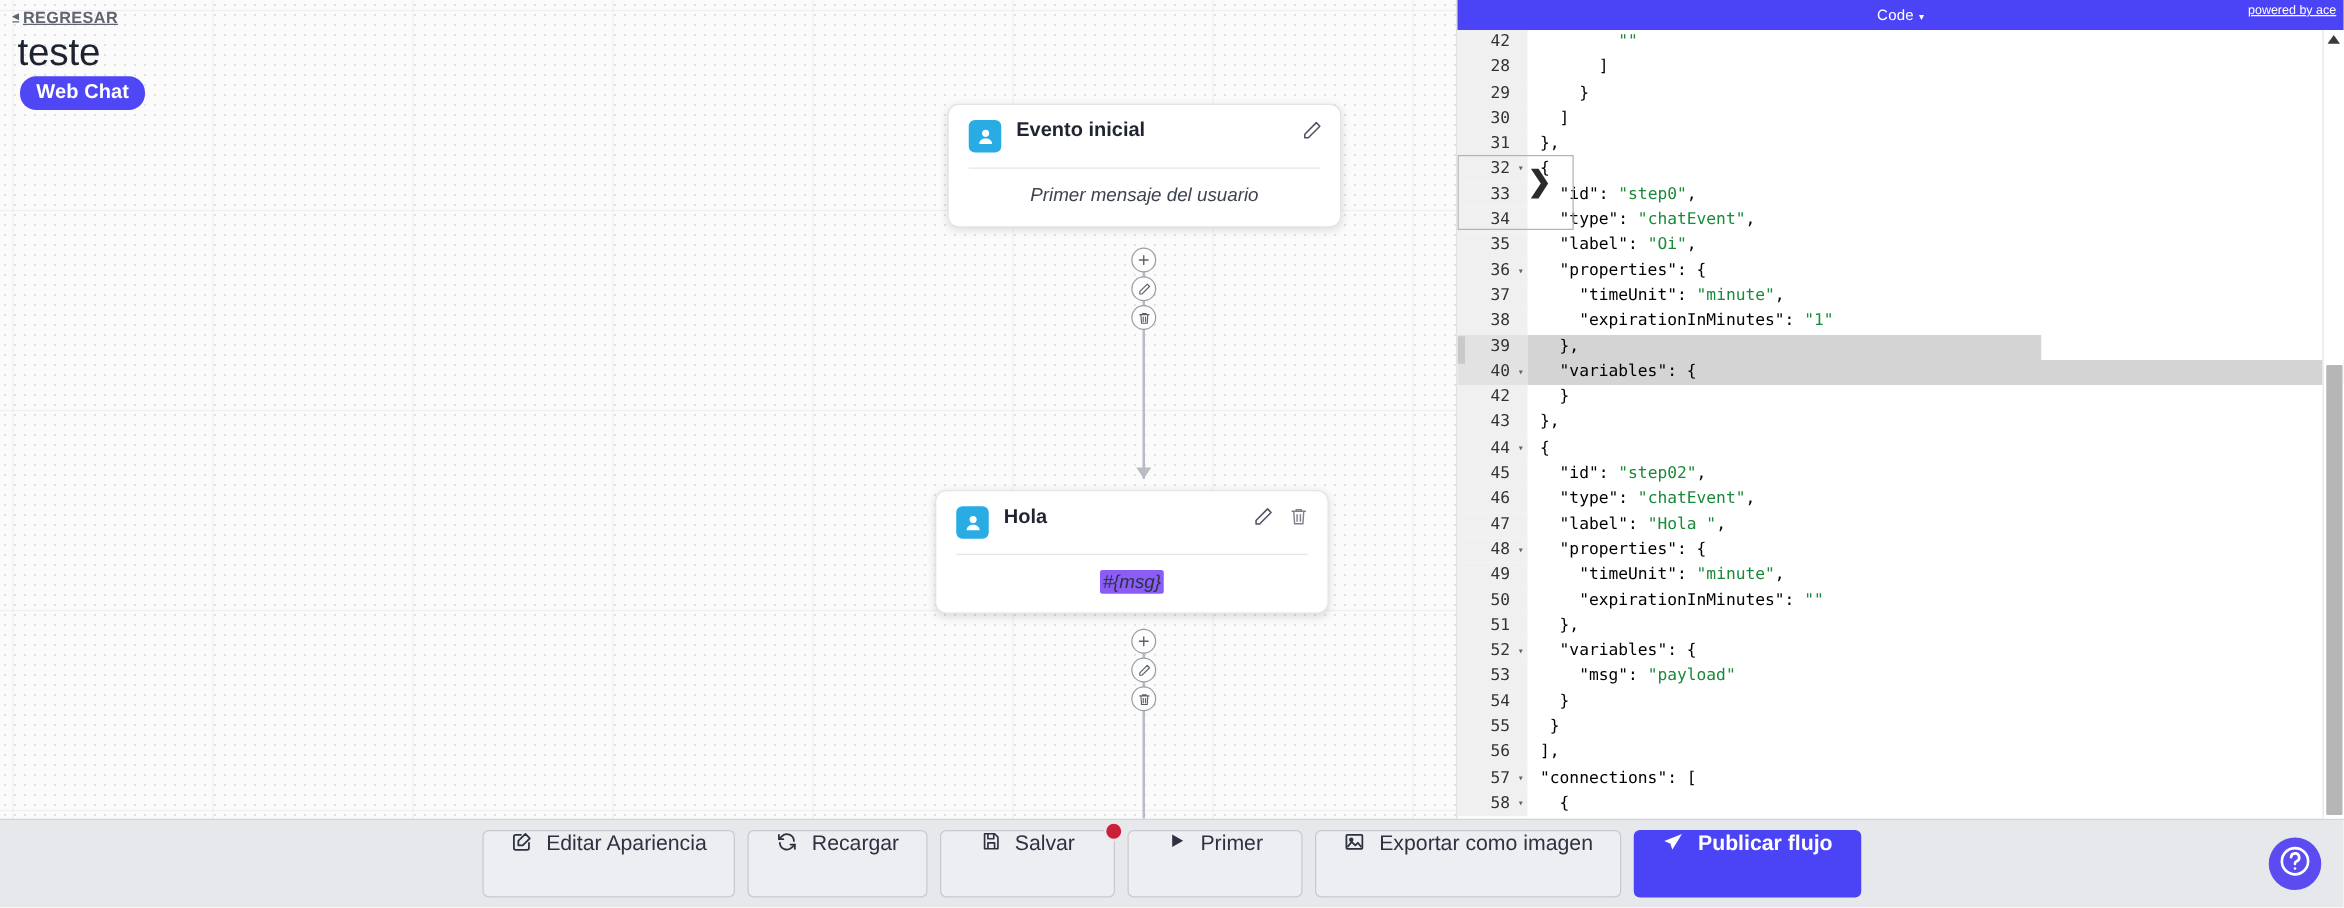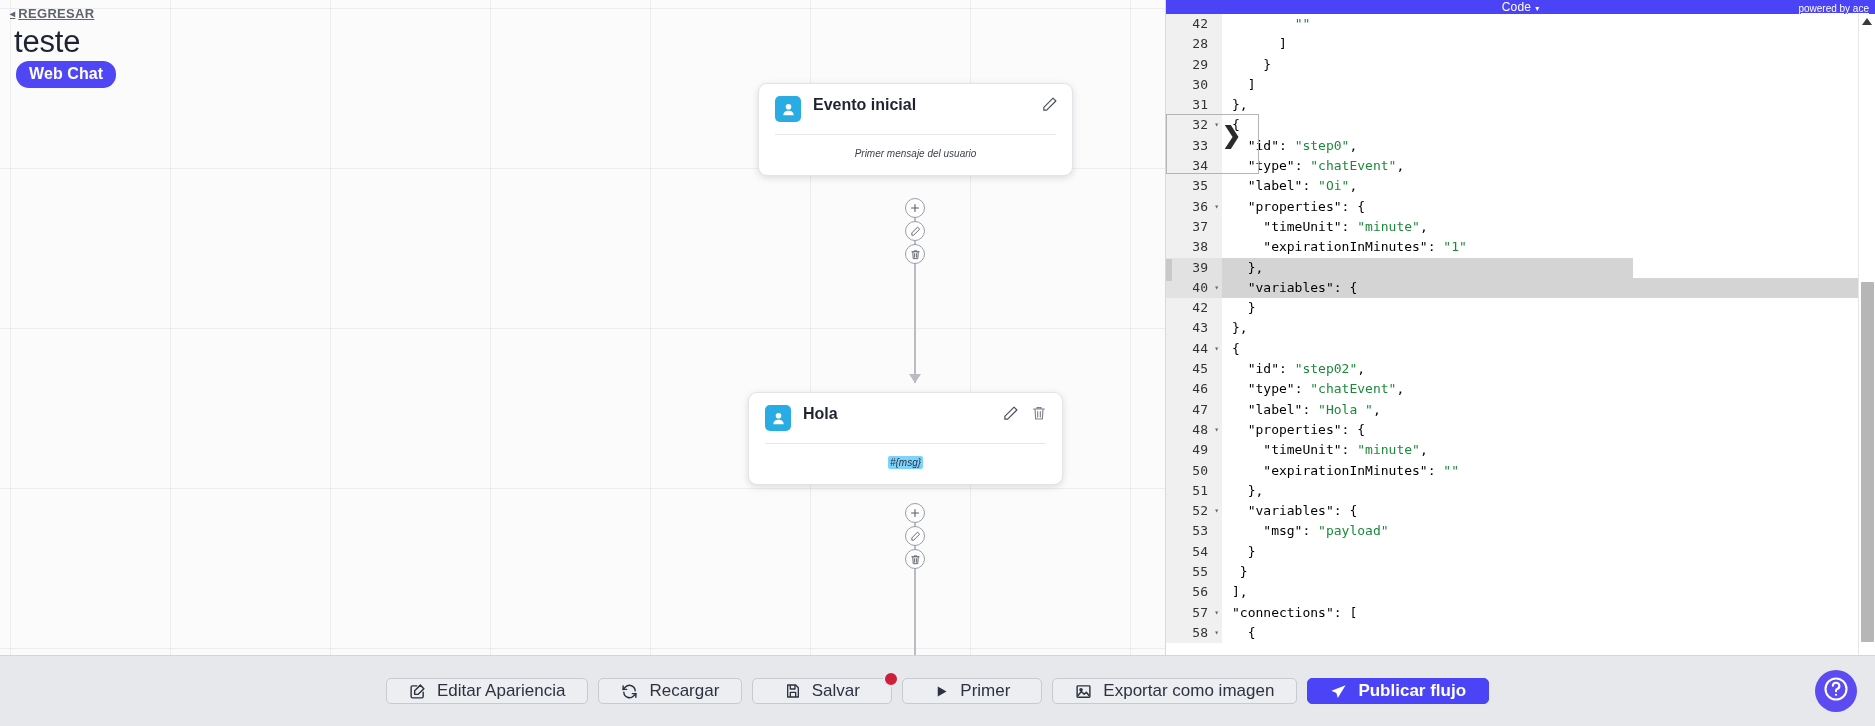--- a/index.html
+++ b/index.html
@@ -68,25 +68,25 @@
   }
   .node-icon svg { display: block; }
   .node-title { font-size: 16px; font-weight: 700; color: #1f2430; flex: 1 1 auto; }
   .node-actions { display: flex; align-items: center; gap: 12px; }
   .ico-btn { width: 17px; height: 17px; cursor: pointer; color: #4b5160; }
   .ico-btn svg { display: block; }
   .node-sep { height: 1px; background: #e4e6ea; margin: 0 16px; }
   .node-body {
     padding: 13px 16px 16px;
     text-align: center;
-    font-size: 10px; font-style: italic; color: #3a3f4b;
+    font-size: 15px; font-style: italic; color: #3a3f4b;
   }
   .node-body.placeholder { color: #3d424e; }
   .msg-var {
-    background: #7dd3fc; color: #2b3240;
+    background: #8b5cf6; color: #2b3240;
     padding: 1px 2px; border-radius: 2px;
     font-style: italic;
   }
 
   
   .conn-line {
     position: absolute; width: 2px; background: #b9bcc2;
   }
   .conn-arrow {
     position: absolute; width: 0; height: 0;
@@ -107,21 +107,21 @@
 
   
   #editor {
     position: absolute; right: 0; top: 0;
     width: 710px; height: 655px;
     background: #ffffff;
     border-left: 1px solid #d9d9d9;
     display: flex; flex-direction: column;
   }
   .ed-header {
-    height: 14px; background: #4b44f6; color: #fff;
+    height: 24px; background: #4b44f6; color: #fff;
     position: relative; flex: 0 0 auto;
     display: flex; align-items: center; justify-content: center;
   }
   .ed-title { font-size: 12px; letter-spacing: .2px; }
   .ed-title .caret { font-size: 8px; margin-left: 4px; }
   .ed-powered {
     position: absolute; right: 6px; top: 3px;
     font-size: 10px; color: #fff; text-decoration: underline; cursor: pointer;
   }
   .ed-body {
@@ -190,24 +190,24 @@
   #toolbar {
     position: absolute; left: 0; bottom: 0;
     width: 1875px; height: 71px;
     background: #e7e8ec;
     border-top: 1px solid #d3d5da;
     display: flex; align-items: center; justify-content: center;
     gap: 10px;
   }
   .tb-btn {
     position: relative;
-    height: 26px; min-width: 140px;
+    height: 54px; min-width: 140px;
     background: #eceef1; border: 1px solid #c8cad0;
     border-radius: 5px;
-    display: flex; align-items: center; justify-content: center;
+    display: flex; align-items: flex-start; justify-content: center;
     gap: 11px; padding: 0 22px;
     font-size: 17px; color: #2d3240; cursor: pointer;
   }
   .tb-btn.primary {
     background: #4b44f6; border-color: #4b44f6; color: #fff; font-weight: 700;
   }
   .tb-btn .ti { display: flex; align-items: center; }
   .tb-btn .ti svg { display: block; }
   .badge-dot {
     position: absolute; top: -8px; right: -8px;

